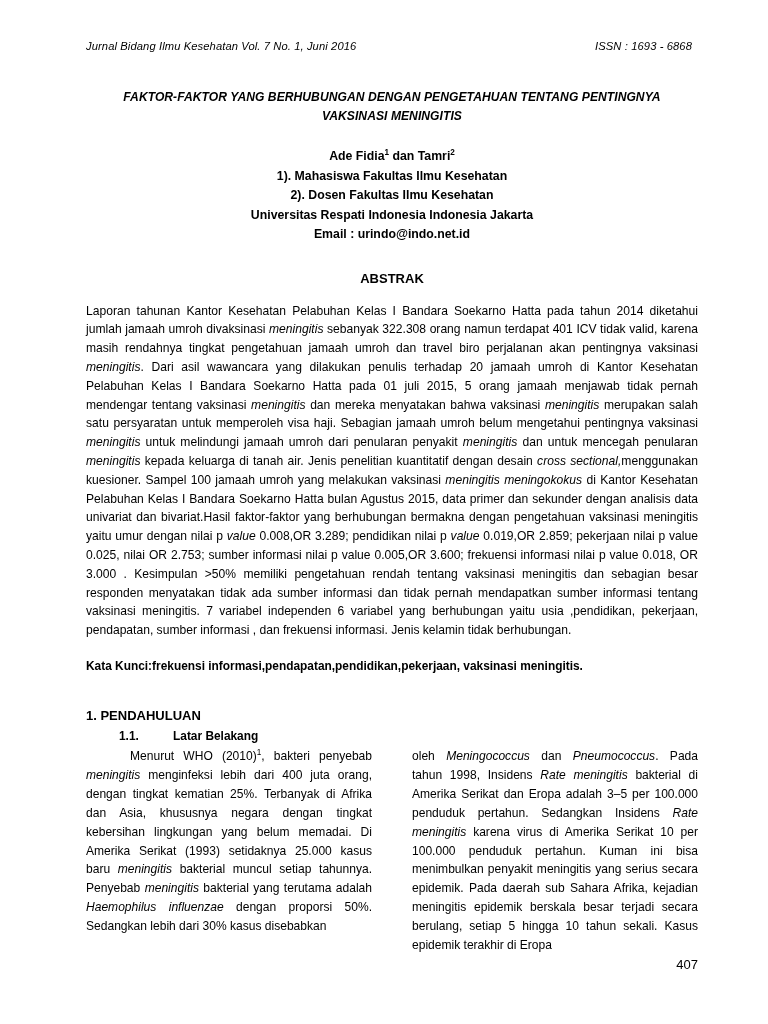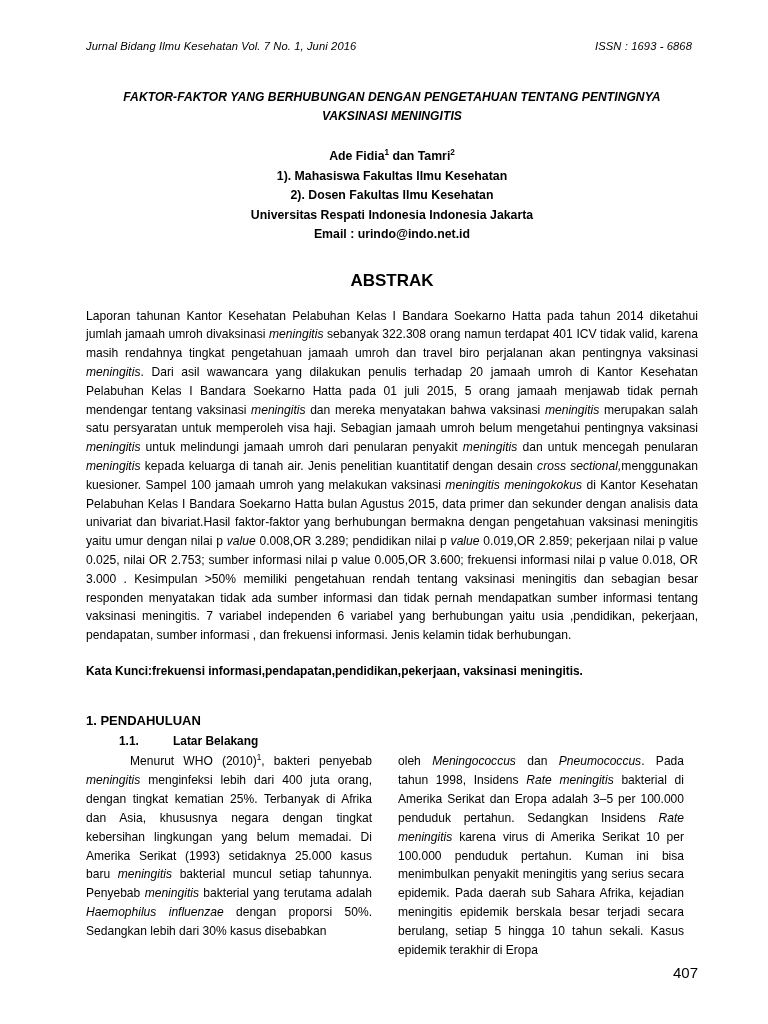--- a/index.html
+++ b/index.html
@@ -49,21 +49,21 @@
     font-size: 12.3px;
     line-height: 1.58;
     margin-bottom: 26px;
   }
   .authors sup { font-size: 8.2px; vertical-align: super; line-height: 0; }
 
   
   .abstrak-head {
     text-align: center;
     font-weight: bold;
-    font-size: 17px;
+    font-size: 13px;
     margin-bottom: 16px;
   }
   .abstract {
     font-size: 12.1px;
     line-height: 1.555;
     text-align: justify;
     text-justify: inter-word;
     margin-bottom: 18px;
   }
   .abstract i { font-style: italic; }
@@ -88,38 +88,39 @@
     line-height: 1.55;
     margin-bottom: 2px;
   }
   .subsec-head .num { display: inline-block; width: 54px; margin-left: 33px; }
 
   
   .columns {
     display: flex;
     gap: 26px;
     margin-top: 2px;
+    justify-content: space-between;
   }
   .col {
     width: 286px;
     font-size: 12.05px;
     line-height: 1.565;
     text-align: justify;
     text-justify: inter-word;
   }
   .col p { margin: 0; }
   .col i { font-style: italic; }
   .col sup { font-size: 8.2px; vertical-align: super; line-height: 0; }
   .indent { text-indent: 44px; }
 
   .folio {
     position: absolute;
     right: 70px;
-    bottom: 43px;
-    font-size: 15px;
+    bottom: 52px;
+    font-size: 13px;
   }
 </style>
 </head>
 <body>
 
 <div class="page">
 
   <div class="runhead">
     <span>Jurnal Bidang Ilmu Kesehatan Vol. 7 No. 1, Juni 2016</span>
     <span class="issn">ISSN : 1693 - 6868</span>

